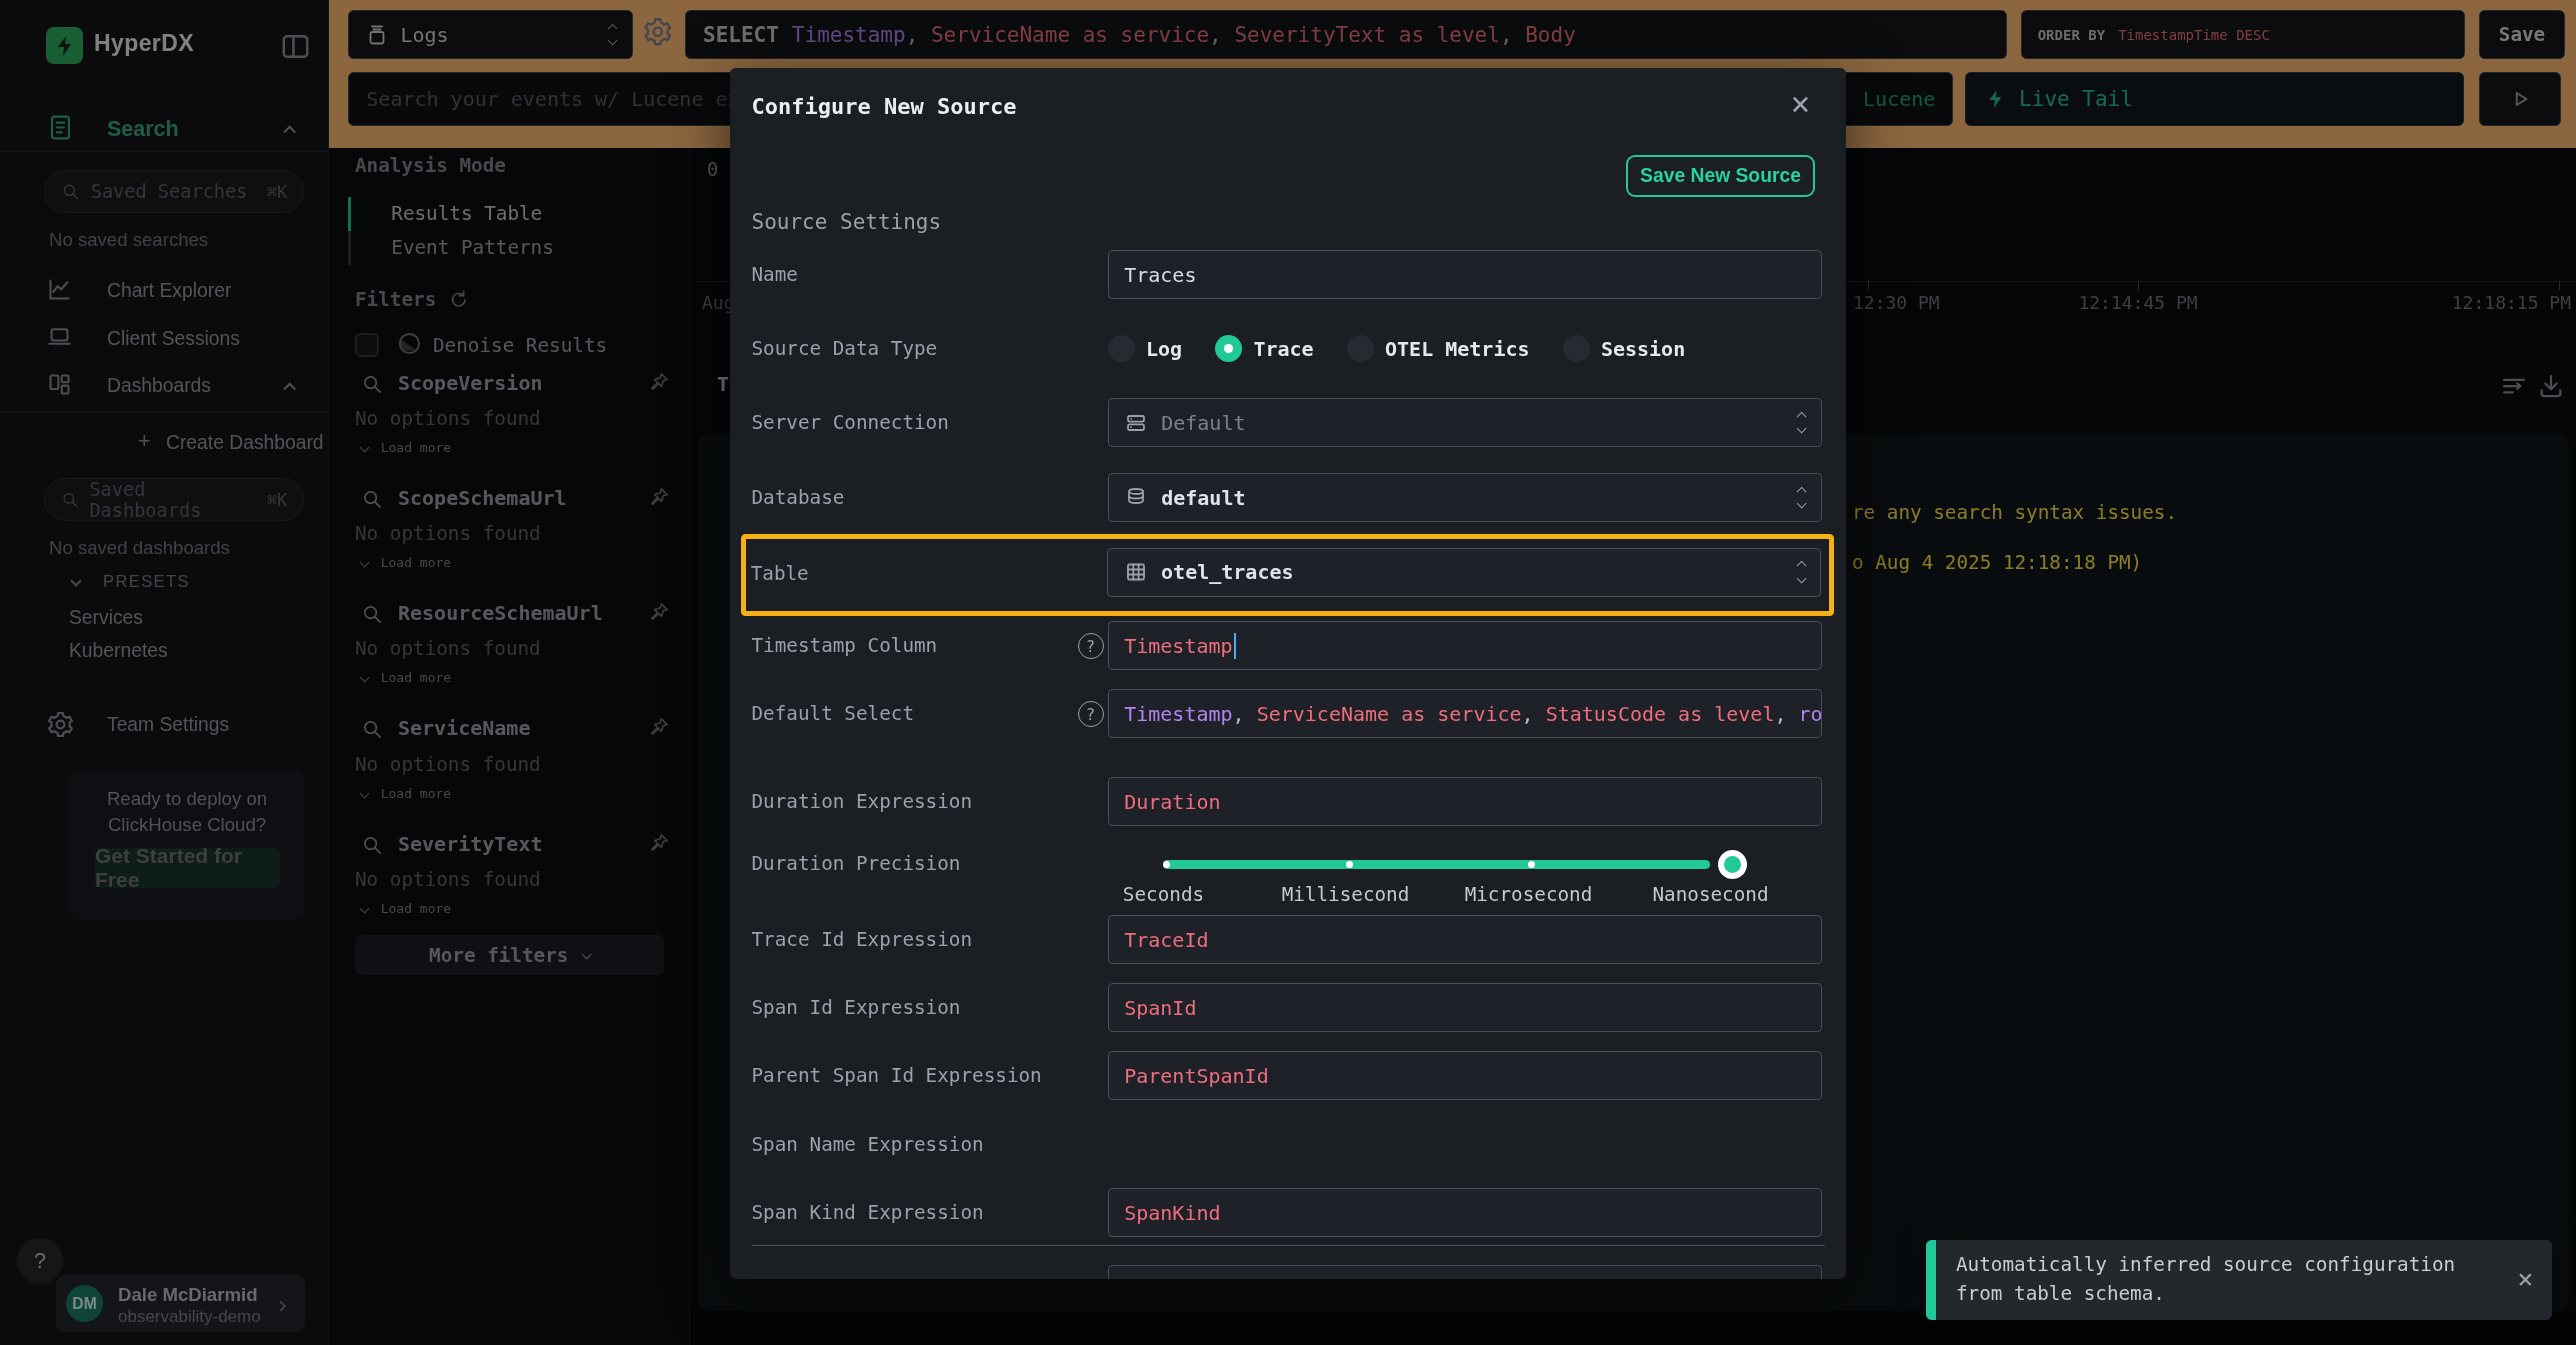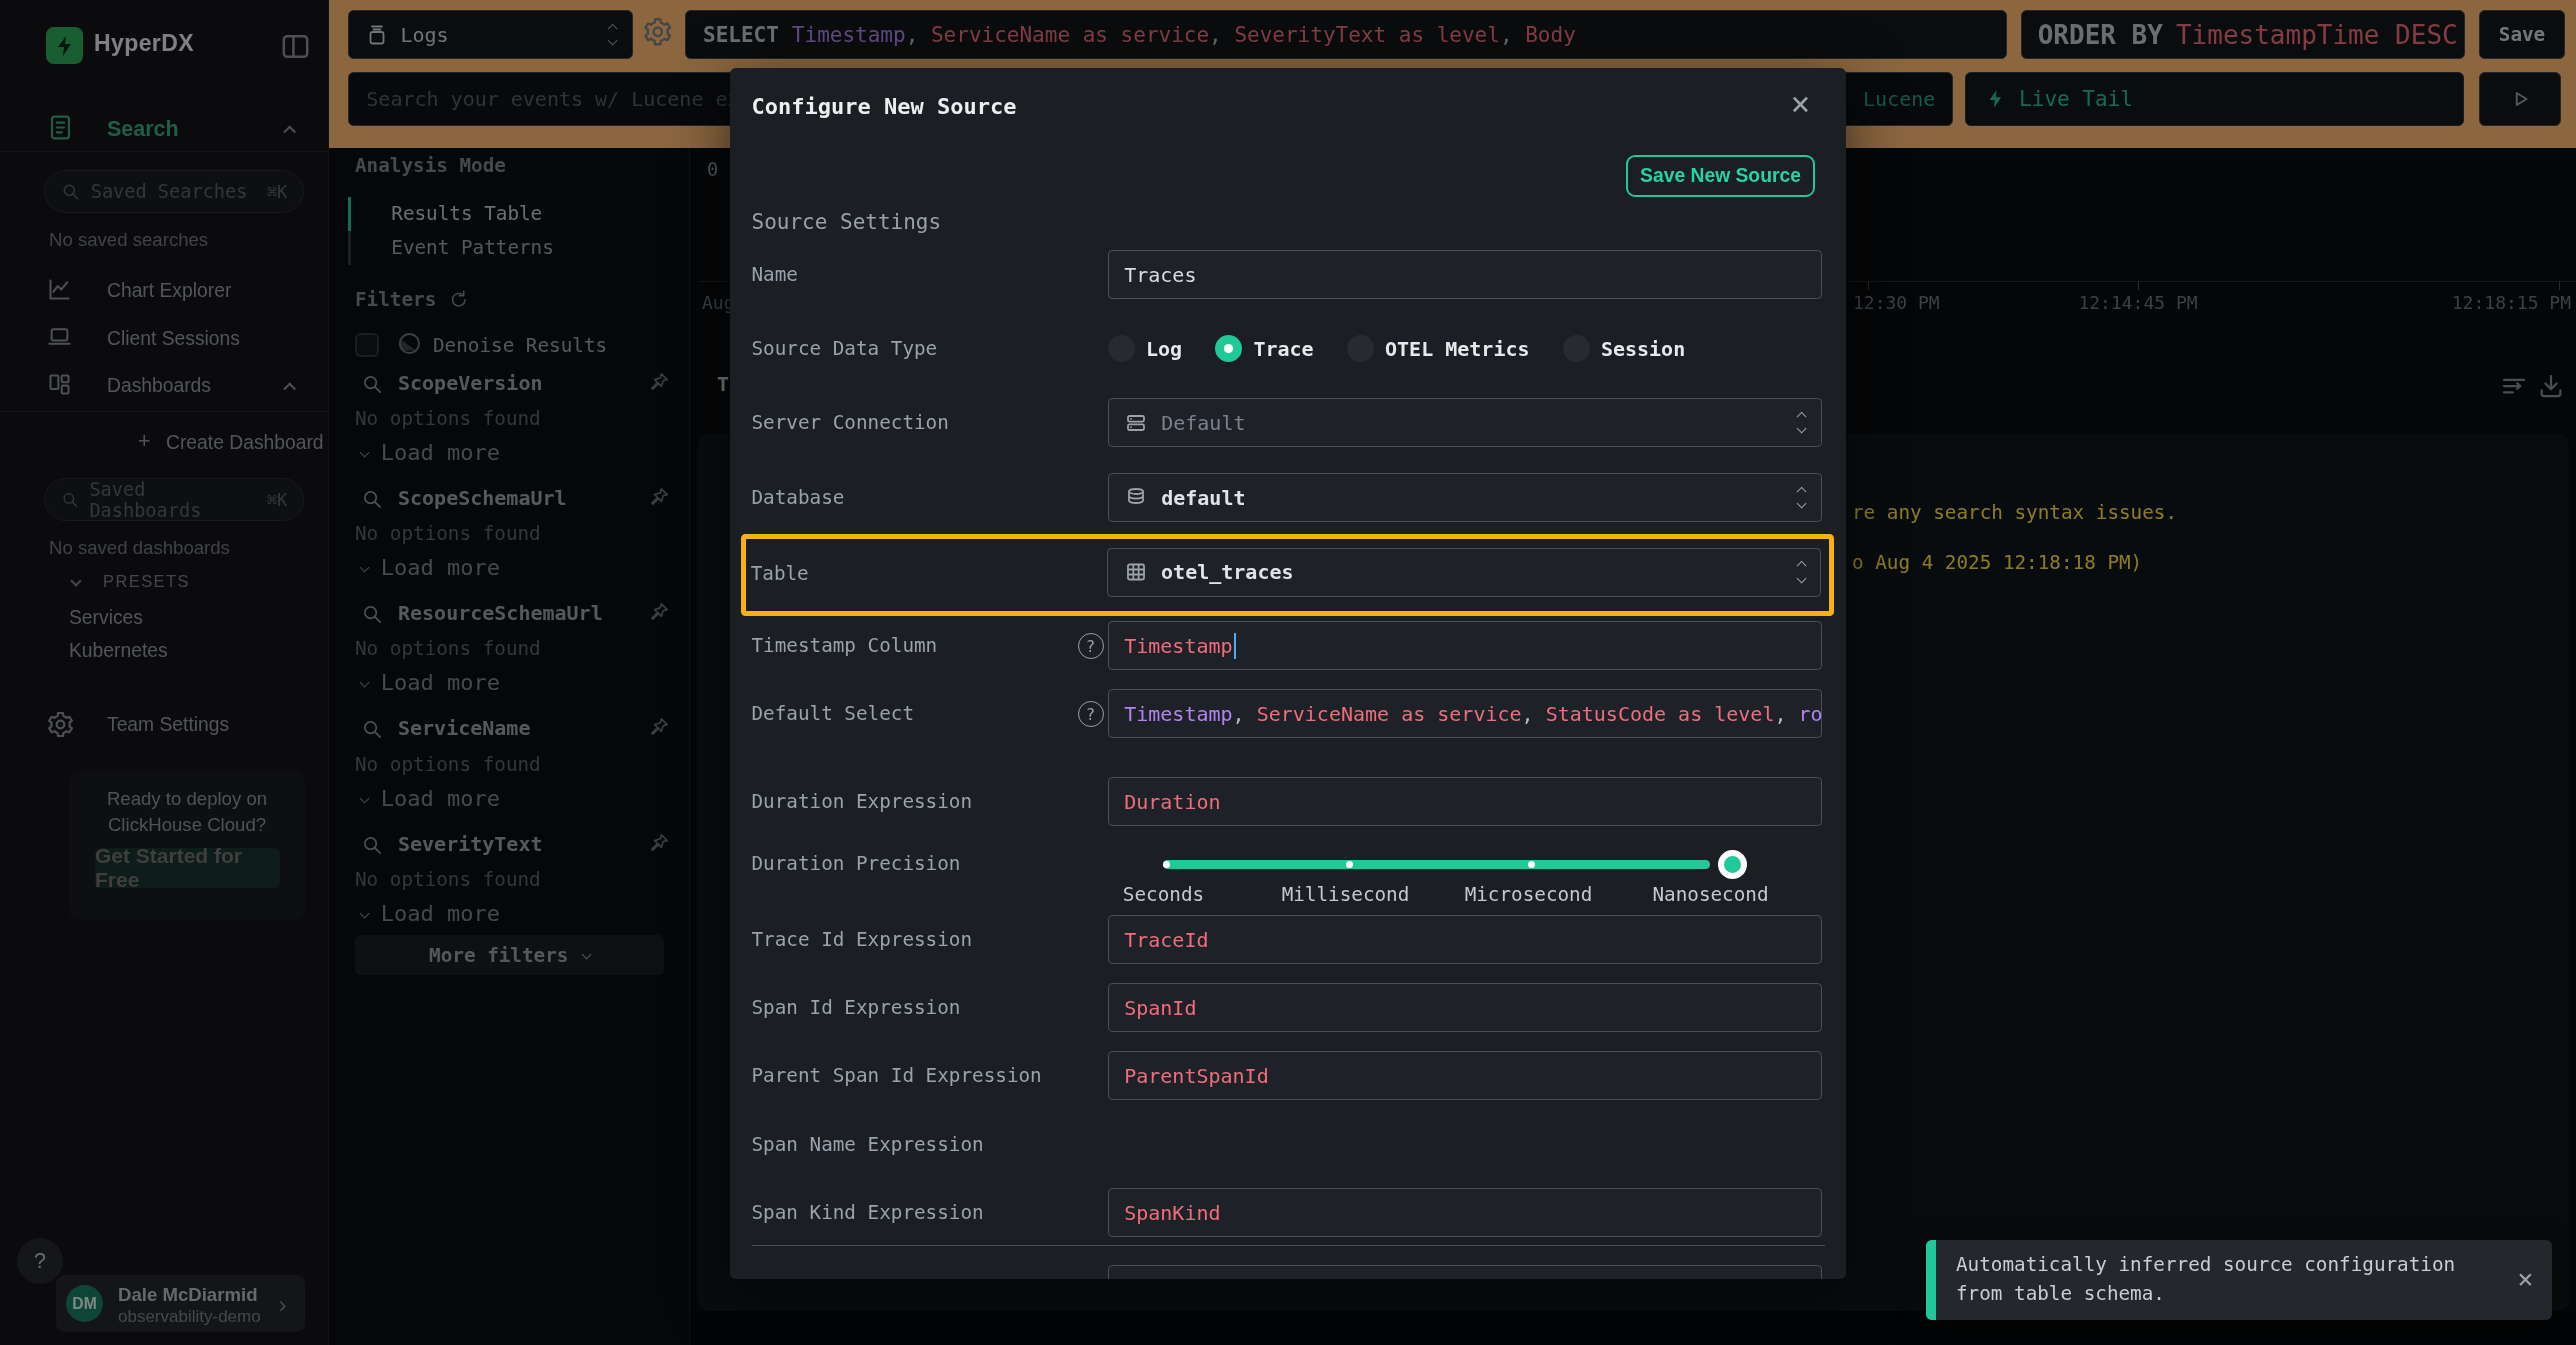--- a/index.html
+++ b/index.html
@@ -30,21 +30,21 @@
   #topbar{left:329px;top:0;width:2247px;height:148px;background:#fdba74;text-decoration:underline;}
   .tb-box{position:absolute;background:#141619;border:1.4px solid #40464e;border-radius:5.7px;display:flex;align-items:center;}
   #logs-select{left:19.3px;top:10px;width:285px;height:49px;padding:0 15.7px;gap:11.4px;color:#cfd4d9;font-size:20px;}
   #logs-select .dblchev{margin-left:auto;}
   #tb-gear{left:313px;top:15.7px;color:#7b828a;}
   #query-box{left:356px;top:10px;width:1322px;height:49px;padding:0 17px;font-size:21px;white-space:nowrap;overflow:hidden;}
   .kw{font-weight:bold;color:#c3c8cd;margin-right:13px;}
   .seg-purple{color:var(--purple);}
   .seg-red{color:var(--red);}
   .seg-plain{color:#b9bec4;}
-  #orderby-box{left:1692px;top:10px;width:444px;height:49px;padding:0 15.7px;font-size:26px;white-space:nowrap;overflow:hidden;}
+  #orderby-box{left:1692px;top:10px;width:444px;height:49px;padding:0 15.7px;font-size:14px;white-space:nowrap;overflow:hidden;}
   #orderby-box .val{color:var(--red);}
   #save-btn{left:2150px;top:10px;width:86px;height:49px;justify-content:center;font-size:19.3px;font-weight:bold;color:#d4d8dc;}
   #search-box{left:19.3px;top:72px;width:1605px;height:54px;background:#101215;padding:0 17px;color:#565e66;font-size:20px;}
   #search-box .lucene{margin-left:auto;display:flex;align-items:center;gap:13px;color:#1fa47e;}
   #search-box .pipe{color:#3d444b;}
   #livetail-btn{left:1636px;top:72px;width:499px;height:54px;background:#11181c;border-color:#2a3a38;padding:0 18.6px;gap:13px;color:#25c495;font-size:21px;}
   #play-btn{left:2150px;top:72px;width:82px;height:54px;justify-content:center;color:#9aa1a8;}
 
   
   #sidebar{left:0;top:0;width:329px;height:1345px;background:#141519;border-right:0.7px solid #1f2227;font-family:var(--sans);}
@@ -73,21 +73,21 @@
   #filter-panel{left:329px;top:148px;width:361px;height:1197px;background:#0c0e11;border-right:0.7px solid #1d2126;}
   .fp-title{position:absolute;left:26px;font-size:19.3px;font-weight:bold;color:#7e858d;display:flex;gap:11.4px;align-items:center;}
   .mode-row{position:absolute;left:19.3px;width:315px;height:34px;line-height:34px;padding-left:40px;font-size:19.3px;color:#9aa1a8;border-left:3.6px solid #343a40;}
   .mode-row.active{border-left-color:var(--green);color:#c4c9ce;}
   .cb{position:absolute;left:26px;width:24px;height:24px;border-radius:5.7px;border:2.1px solid #33383f;background:#16181c;}
   .fgroup-head{position:absolute;left:0;width:361px;height:29px;}
   .fgroup-head .mag{position:absolute;left:31.5px;top:2.9px;color:#8b929a;}
   .fgroup-head .nm{position:absolute;left:69px;top:1.4px;font-size:20px;font-weight:bold;color:#9ba2aa;}
   .fgroup-head .pin{position:absolute;right:20px;top:1.4px;color:#6a7077;}
   .fempty{position:absolute;left:26px;font-size:19.3px;color:#5d646b;}
-  .fload{position:absolute;left:31.5px;font-size:22px;color:#7e858d;display:flex;align-items:center;gap:13px;}
+  .fload{position:absolute;left:31.5px;font-size:13px;color:#7e858d;display:flex;align-items:center;gap:13px;}
   #more-filters{position:absolute;left:26px;top:787px;width:309px;height:40px;background:#1b1e23;border-radius:5.7px;display:flex;align-items:center;justify-content:center;gap:14.3px;font-size:19.3px;font-weight:bold;color:#9aa1a8;}
 
   
   .axis-label{position:absolute;font-size:18px;color:#6e757d;white-space:nowrap;}
   #results-panel{left:698px;top:434px;width:1871px;height:877px;background:#11161b;border-radius:11.4px;}
   .panel-msg{position:absolute;font-size:19.3px;color:#fde047;white-space:nowrap;}
   #bottom-strip{left:691px;top:1311px;width:1885px;height:34px;background:#07080a;}
 
   
   #dim{left:0;top:0;width:2576px;height:1345px;background:rgba(0,0,0,.45);z-index:40;}

